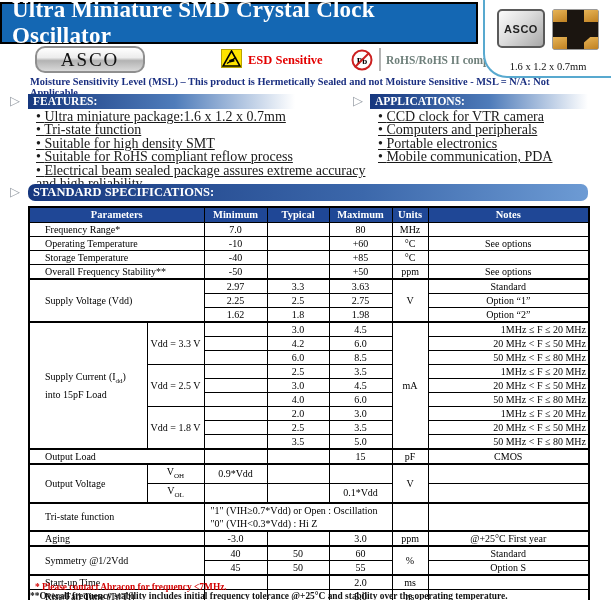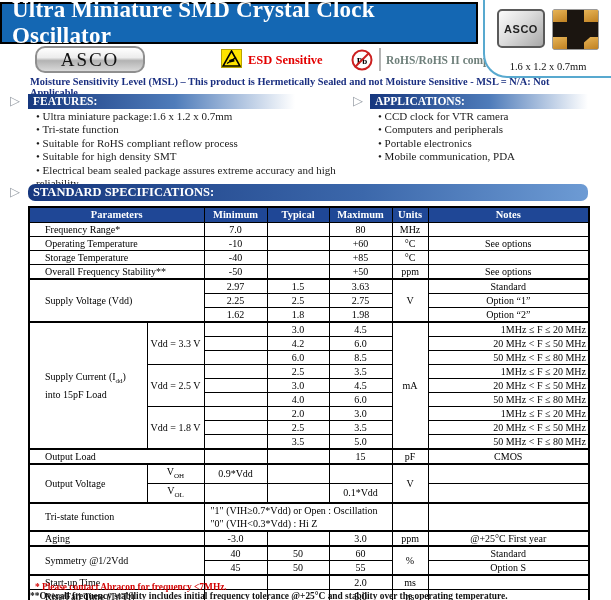--- a/index.html
+++ b/index.html
@@ -47,21 +47,21 @@
     line-height:15px; padding-left:5px; background:linear-gradient(90deg,#16377e 0%,#4f7cba 55%,#ffffff 100%); }
   #features-header { left:28px; top:94px; width:267px; }
   #applications-header { left:370px; top:94px; width:218px; }
   #specs-header { left:28px; top:184px; width:560px; height:17px; line-height:17px; font-size:12.5px;
     background:linear-gradient(90deg,#16377e 0%,#3c68ab 60%,#6d9bd4 100%);border-radius:7px; }
 
   
   .bullets { position:absolute; list-style:none; }
   #features-list { left:36px; top:110px; width:330px; }
   #applications-list { left:378px; top:110px; width:225px; }
-  .bullets li { font-size:11px; color:#1a1a1a; line-height:13.4px; }
+  .bullets li { font-size:14px; color:#1a1a1a; line-height:13.4px;text-decoration:underline; }
   .bullets li::before { content:"• "; }
 
   
   #spec-table { position:absolute; left:28px; top:206px; width:560px; border-collapse:collapse;
     font-size:10px; color:#000; table-layout:fixed; border:2px solid #000; }
   #spec-table th { background:#1f4796; color:#fff; font-weight:bold; font-size:10.5px; height:15px;
     border:1px solid #000; }
   #spec-table td { border:1px solid #000; height:13px; line-height:13px; padding:0 2px; text-align:center;
     overflow:hidden; white-space:nowrap; }
   #spec-table td.param { text-align:left; padding-left:15px; }
@@ -120,22 +120,22 @@
   <div id="rohs-divider"></div>
   <span id="rohs-label">RoHS/RoHS II compliant</span>
 
   <div id="msl-note">Moisture Sensitivity Level (MSL) – This product is Hermetically Sealed and not Moisture Sensitive - MSL = N/A: Not Applicable</div>
 
   <span class="arrow" style="left:10px; top:93px;">▷</span>
   <div id="features-header" class="sec-header">FEATURES:</div>
   <ul id="features-list" class="bullets">
       <li>Ultra miniature package:1.6 x 1.2 x 0.7mm</li>
       <li>Tri-state function</li>
+      <li>Suitable for high density SMT</li>
       <li>Suitable for RoHS compliant reflow process</li>
-      <li>Suitable for high density SMT</li>
       <li>Electrical beam sealed package assures extreme accuracy and high reliability</li>
     </ul>
 
   <span class="arrow" style="left:353px; top:93px;">▷</span>
   <div id="applications-header" class="sec-header">APPLICATIONS:</div>
   <ul id="applications-list" class="bullets">
       <li>CCD clock for VTR camera</li>
       <li>Computers and peripherals</li>
       <li>Portable electronics</li>
       <li>Mobile communication, PDA</li>
@@ -193,21 +193,21 @@
           <td colspan="2" class="param">Overall Frequency Stability**</td>
           <td>-50</td>
           <td></td>
           <td>+50</td>
           <td>ppm</td>
           <td>See options</td>
         </tr>
         <tr class="group">
           <td colspan="2" rowspan="3" class="param">Supply Voltage (Vdd)</td>
           <td>2.97</td>
-          <td>1.5</td>
+          <td>3.3</td>
           <td>3.63</td>
           <td rowspan="3">V</td>
           <td>Standard</td>
         </tr>
         <tr>
           <td>2.25</td>
           <td>2.5</td>
           <td>2.75</td>
           <td>Option “1”</td>
         </tr>

